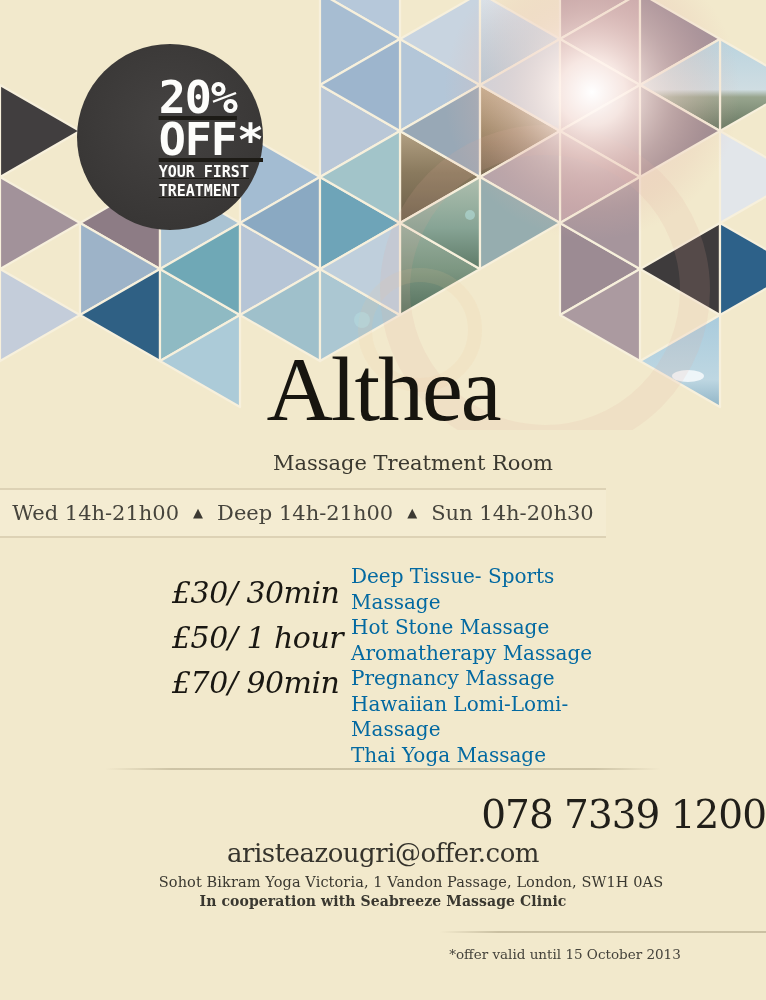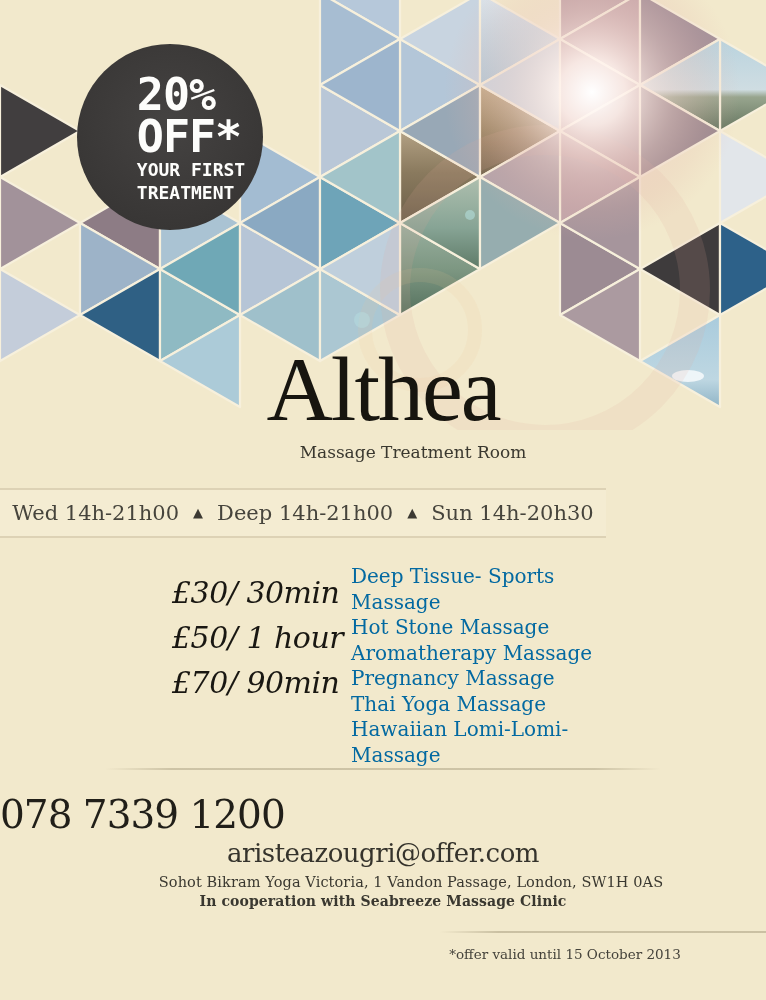--- a/index.html
+++ b/index.html
@@ -12,40 +12,40 @@
 
   
   #mosaic{position:absolute;top:0;left:0;}
 
   
   .badge{
     position:absolute;left:77px;top:44px;width:186px;height:186px;
     border-radius:50%;
     background:radial-gradient(circle at 50% 42%, #454342 0%, #383635 75%);
     z-index:5;
-    display:flex;flex-direction:column;justify-content:center;align-items:center;
-    padding-left:0; box-sizing:border-box;
+    display:flex;flex-direction:column;justify-content:center;align-items:flex-end;
+    padding-left:0; box-sizing:border-box;text-decoration:underline;
   }
   .badge-inner{margin-left:42px;margin-top:2px;}
   .badge-big{
     font-family:"DejaVu Sans Mono", monospace;font-weight:bold;
     font-size:45px;line-height:0.93;color:#fdfdfb;letter-spacing:-1px;
   }
   .badge-small{
     font-family:"DejaVu Sans Mono", monospace;font-weight:bold;
-    font-size:18px;line-height:1.08;color:#fdfdfb;letter-spacing:0px;margin-top:3px;
+    font-size:15px;line-height:1.08;color:#fdfdfb;letter-spacing:0px;margin-top:3px;
   }
 
   
   .title-wrap{position:absolute;top:341px;left:0;width:766px;text-align:center;z-index:4;}
   .title{
     font-size:92px;line-height:1.05;letter-spacing:-2px;color:#17150f;font-weight:normal;font-family:Liberation Serif, serif;
   }
   .subtitle{
-    font-size:17px;color:#3a382f;margin-top:4px;padding-left:60px;
+    font-size:21px;color:#3a382f;margin-top:13px;padding-left:60px;
   }
 
   
   .hours-band{
     position:absolute;top:488px;left:0;width:606px;height:50px;
     background:#f4ecd2;
     border-top:2px solid #ddd2b5;border-bottom:2px solid #ddd2b5;
     box-sizing:border-box;
     display:flex;align-items:center;justify-content:center;
     font-size:21px;color:#46443c;z-index:3;
@@ -65,21 +65,21 @@
   }
 
   .divider{
     position:absolute;left:105px;top:768px;width:556px;height:2px;
     background:linear-gradient(to right, rgba(110,98,66,0) 0%, rgba(110,98,66,0.28) 12%, rgba(110,98,66,0.28) 88%, rgba(110,98,66,0) 100%);
     border-radius:2px;
   }
 
   
   .phone{
-    position:absolute;top:792px;left:0;width:766px;text-align:left;
+    position:absolute;top:792px;left:0;width:766px;text-align:right;
     font-size:39px;letter-spacing:-1px;color:#211f19;
   }
   .email{
     position:absolute;top:838px;left:0;width:766px;text-align:center;
     font-size:26px;letter-spacing:-0.5px;color:#35332c;
   }
   .address{
     position:absolute;top:874px;left:0;width:766px;text-align:center;
     font-size:14.5px;font-weight:normal;color:#3a3830;letter-spacing:0.1px;margin-left:28px;
   }
@@ -243,22 +243,22 @@
   <div>£30/ 30min</div>
   <div>£50/ 1 hour</div>
   <div>£70/ 90min</div>
 </div>
 
 <div class="services">
   <div>Deep Tissue- Sports Massage</div>
   <div>Hot Stone Massage</div>
   <div>Aromatherapy Massage</div>
   <div>Pregnancy Massage</div>
+  <div>Hawaiian Lomi-Lomi-Massage</div>
   <div>Thai Yoga Massage</div>
-  <div>Hawaiian Lomi-Lomi-Massage</div>
 </div>
 
 <div class="divider"></div>
 
 <div class="phone">078 7339 1200</div>
 <div class="email">aristeazougri@offer.com</div>
 <div class="address">Sohot Bikram Yoga Victoria, 1 Vandon Passage, London, SW1H 0AS</div>
 <div class="coop">In cooperation with Seabreeze Massage Clinic</div>
 
 <div class="footer-rule"></div>

